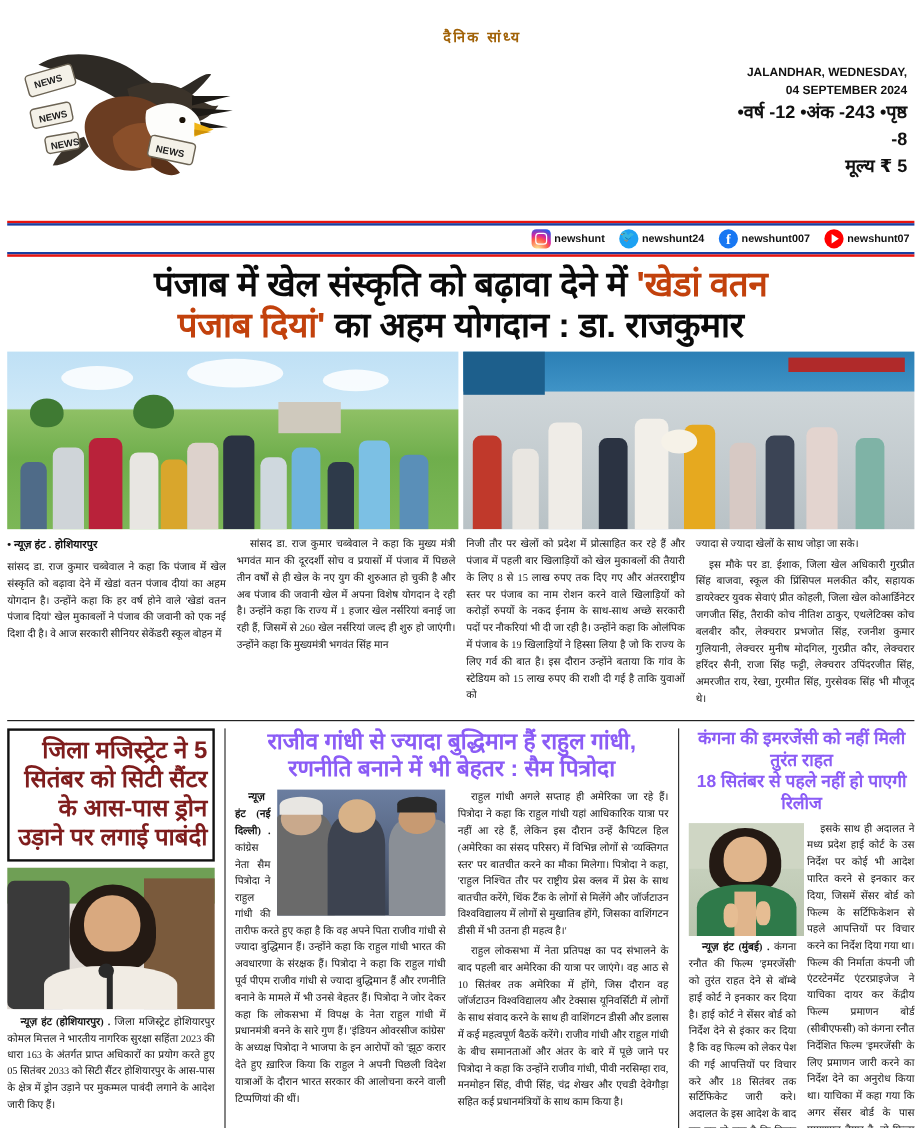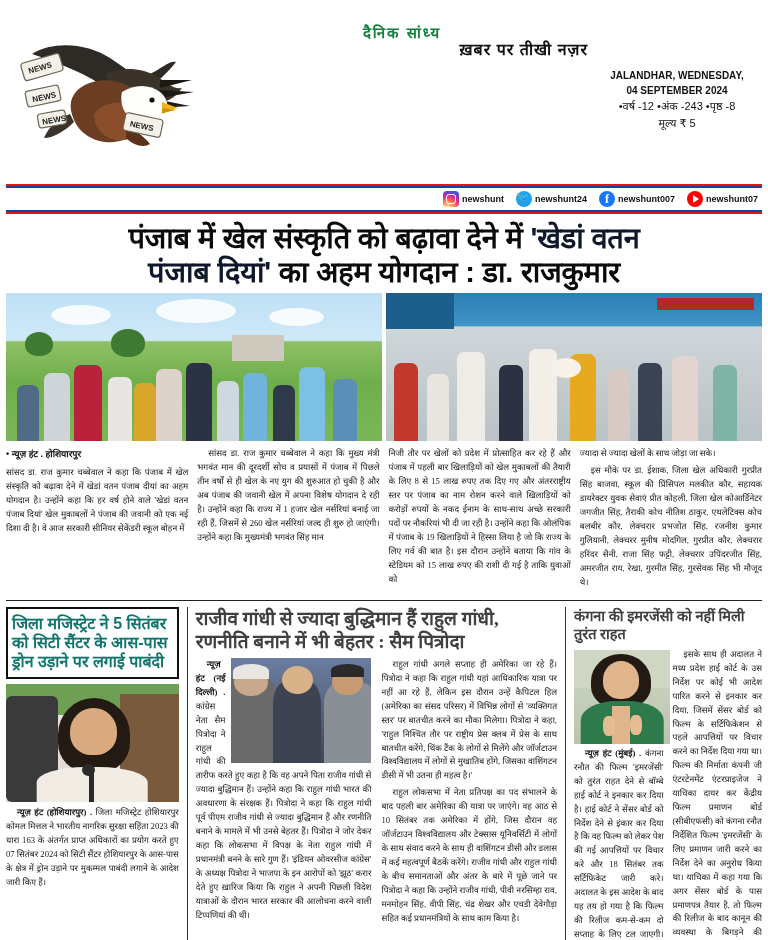--- a/index.html
+++ b/index.html
@@ -12,21 +12,21 @@
     position:relative;
   }
   .page{position:relative;width:768px;height:940px;box-sizing:border-box;padding:0 6px;}
 
   
   .masthead{position:relative;height:182px;}
   .eagle{position:absolute;left:4px;top:18px;width:190px;height:150px;}
   .logo-block{position:absolute;left:196px;top:22px;width:400px;text-align:center;}
   .kicker{
     font-family:"Liberation Sans","DejaVu Sans",sans-serif;
-    font-size:15px;font-weight:bold;letter-spacing:2px;color:#15803d;
+    font-size:12px;font-weight:bold;letter-spacing:2px;color:#a16207;
     margin-bottom:-4px;
   }
   .logo-main{
     font-family:"Liberation Sans","DejaVu Sans",sans-serif;
     font-size:92px;line-height:0.98;font-weight:bold;color:#e8140f;
     letter-spacing:1px;
     -webkit-text-stroke:1px #e8140f;
     white-space:nowrap;
   }
   .tagline{
@@ -35,24 +35,24 @@
     margin-top:-2px;text-align:right;padding-right:14px;
   }
   .right-info{position:absolute;right:6px;top:46px;width:158px;text-align:center;}
   .yellow-box{
     background:#fdd10a;border:1px dashed #6b5500;border-radius:7px;
     padding:5px 4px 4px;font-family:"Liberation Sans","DejaVu Sans",sans-serif;
     font-size:9.5px;line-height:1.45;font-weight:bold;color:#111;
   }
   .yellow-box .url{color:#d40000;font-size:10px;}
   .place-date{
-    margin-top:22px;font-family:"Liberation Sans","DejaVu Sans",sans-serif;
-    font-size:10px;font-weight:bold;line-height:1.5;color:#111;
-  }
-  .issue-line{font-size:11px;font-weight:normal;line-height:1.5;}
+    margin-top:7px;font-family:"Liberation Sans","DejaVu Sans",sans-serif;
+    font-size:10px;font-weight:bold;line-height:1.5;color:#111;text-align:right;
+  }
+  .issue-line{font-size:15px;font-weight:bold;line-height:1.5;}
 
   
   .strip-wrap{position:relative;margin-top:2px;}
   .rule-blue{height:2px;background:#1b3fa0;}
   .rule-red{height:2px;background:#e8140f;}
   .strip{
     display:flex;align-items:center;height:22px;
     font-family:"Liberation Sans","DejaVu Sans",sans-serif;
     font-size:9px;font-weight:bold;color:#111;
   }
@@ -68,21 +68,21 @@
   .ic-yt{background:#ff0000;border-radius:50%;}
   .ic-yt:after{content:"";position:absolute;left:6px;top:4px;border-left:6px solid #fff;border-top:4px solid transparent;border-bottom:4px solid transparent;}
 
   
   .lead-headline{
     text-align:center;margin:7px 0 4px;
     font-family:"Liberation Sans","DejaVu Sans",sans-serif;
     font-weight:bold;font-size:29px;line-height:1.18;color:#0a0a0a;
     letter-spacing:-0.2px;
   }
-  .lead-headline .hl{color:#0f172a;}
+  .lead-headline .hl{color:#c2410c;}
 
   
   .lead-photos{display:flex;gap:4px;height:148px;margin-bottom:6px;}
   .ph{flex:1;position:relative;overflow:hidden;border:0;}
   .ph1{background:
       linear-gradient(to bottom,#bfe0f5 0%,#cfe9f8 32%,#8fc065 33%,#6fae4c 60%,#7cb757 100%);}
   .ph2{background:
       linear-gradient(to bottom,#2b7fb5 0%,#3f93c6 22%,#cfd6d9 23%,#b9c2c6 100%);}
   .ph .crowd{position:absolute;bottom:0;left:0;right:0;height:66%;}
   .fig{position:absolute;bottom:0;border-radius:7px 7px 0 0;}
@@ -105,28 +105,28 @@
   hr.sep{border:0;border-top:1.4px solid #222;margin:7px 0 6px;}
 
   
   .bottom{display:flex;gap:8px;}
   .b-left{width:178px;}
   .b-mid{width:372px;}
   .b-right{width:188px;}
   .vdiv{width:1px;background:#333;}
 
   .boxed-head{
-    border:2.5px solid #111;padding:5px 4px 6px;text-align:left;
-    font-family:"Liberation Sans","DejaVu Sans",sans-serif;
-    font-weight:bold;font-size:16px;line-height:1.2;color:#0f766e;
+    border:2.5px solid #111;padding:5px 4px 6px;text-align:right;
+    font-family:"Liberation Sans","DejaVu Sans",sans-serif;
+    font-weight:bold;font-size:20px;line-height:1.2;color:#7f1d1d;
     margin-bottom:5px;
   }
   .mid-head,.right-head{
-    text-align:left;font-family:Liberation Serif, serif;
-    font-weight:bold;color:#404040;
+    text-align:center;font-family:Liberation Sans, sans-serif;
+    font-weight:bold;color:#8b5cf6;
   }
   .mid-head{font-size:19px;line-height:1.22;margin-bottom:5px;}
   .right-head{font-size:14.5px;line-height:1.25;margin-bottom:5px;}
 
   .photo-small{width:100%;height:118px;position:relative;overflow:hidden;margin-bottom:4px;}
   .portrait{background:linear-gradient(to bottom,#e7e3df 0%,#ded8d2 100%);}
   .mid-photo{width:140px;height:105px;float:right;margin:0 0 4px 6px;position:relative;overflow:hidden;
     background:linear-gradient(to bottom,#6b7ea0 0%,#53617c 55%,#3c4658 100%);}
   .kangana-photo{width:96px;height:94px;float:left;margin:2px 5px 3px 0;position:relative;overflow:hidden;
     background:linear-gradient(to bottom,#cfd8c6 0%,#b9c4ae 100%);}
@@ -171,21 +171,20 @@
           <text x="18" y="52" transform="rotate(-16 32 49)">NEWS</text>
           <text x="22" y="82" transform="rotate(-12 33 78)">NEWS</text>
           <text x="32" y="105" transform="rotate(-10 42 101)">NEWS</text>
           <text x="120" y="111" transform="rotate(12 133 107)">NEWS</text>
         </g>
       </svg>
     </div>
 
     <div class="logo-block">
       <div class="kicker">दैनिक सांध्य</div>
-      <div class="tagline">ख़बर पर तीखी नज़र</div>
     </div>
 
     <div class="right-info">
       <div class="place-date">
         <div>JALANDHAR, WEDNESDAY,</div>
         <div>04 SEPTEMBER 2024</div>
         <div class="issue-line">•वर्ष -12  •अंक -243  •पृष्ठ -8</div>
         <div class="issue-line">मूल्य ₹ 5</div>
       </div>
     </div>
@@ -300,21 +299,21 @@
         <div style="position:absolute;left:0;top:0;width:100%;height:26%;background:#6f9f55;"></div>
         <div style="position:absolute;left:0;top:10%;width:30%;height:90%;background:#3a3a3a;border-radius:6px;"></div>
         <div style="position:absolute;right:0;top:8%;width:34%;height:92%;background:#7a5a3c;"></div>
         <div class="hair" style="left:30%;top:12%;width:42%;height:62%;"></div>
         <div class="head-face" style="left:37%;top:20%;width:27%;height:40%;background:#d9a97f;"></div>
         <div class="shoulders" style="width:64%;height:30%;background:#f1ece4;"></div>
         <div class="mic" style="left:48%;bottom:0;width:5px;height:26%;"></div>
         <div class="mic" style="left:44%;bottom:22%;width:13px;height:12px;border-radius:50%;"></div>
       </div>
       <div class="body">
-        <p class="ind"><b>न्यूज़ हंट (होशियारपुर) .</b> <span>जिला मजिस्ट्रेट होशियारपुर कोमल मित्तल ने भारतीय नागरिक सुरक्षा सहिंता 2023 की धारा 163 के अंतर्गत प्राप्त अधिकारों का प्रयोग करते हुए 07 सितंबर 2024 को सिटी सैंटर होशियारपुर के आस-पास के क्षेत्र में ड्रोन उड़ाने पर मुकम्मल पाबंदी लगाने के आदेश जारी किए हैं।</span></p>
+        <p class="ind"><b>न्यूज़ हंट (होशियारपुर) .</b> <span>जिला मजिस्ट्रेट होशियारपुर कोमल मित्तल ने भारतीय नागरिक सुरक्षा सहिंता 2023 की धारा 163 के अंतर्गत प्राप्त अधिकारों का प्रयोग करते हुए 05 सितंबर 2033 को सिटी सैंटर होशियारपुर के आस-पास के क्षेत्र में ड्रोन उड़ाने पर मुकम्मल पाबंदी लगाने के आदेश जारी किए हैं।</span></p>
       </div>
     </div>
 
     <div class="vdiv"></div>
 
     <div class="b-mid">
       <div class="mid-head">
         <div>राजीव गांधी से ज्यादा बुद्धिमान हैं राहुल गांधी,</div>
         <div>रणनीति बनाने में भी बेहतर : सैम पित्रोदा</div>
       </div>
@@ -335,20 +334,21 @@
           <p class="ind">राहुल लोकसभा में नेता प्रतिपक्ष का पद संभालने के बाद पहली बार अमेरिका की यात्रा पर जाएंगे। वह आठ से 10 सितंबर तक अमेरिका में होंगे, जिस दौरान वह जॉर्जटाउन विश्वविद्यालय और टेक्सास यूनिवर्सिटी में लोगों के साथ संवाद करने के साथ ही वाशिंगटन डीसी और डलास में कई महत्वपूर्ण बैठकें करेंगे। राजीव गांधी और राहुल गांधी के बीच समानताओं और अंतर के बारे में पूछे जाने पर पित्रोदा ने कहा कि उन्होंने राजीव गांधी, पीवी नरसिम्हा राव, मनमोहन सिंह, वीपी सिंह, चंद्र शेखर और एचडी देवेगौड़ा सहित कई प्रधानमंत्रियों के साथ काम किया है।</p>
         </div>
       </div>
     </div>
 
     <div class="vdiv"></div>
 
     <div class="b-right">
       <div class="right-head">
         <div>कंगना की इमरजेंसी को नहीं मिली तुरंत राहत</div>
+        <div>18 सितंबर से पहले नहीं हो पाएगी रिलीज</div>
       </div>
       <div class="two-col">
         <div class="kangana-photo">
           <div style="position:absolute;left:0;top:0;width:100%;height:40%;background:#cfd6c4;"></div>
           <div class="hair" style="left:18%;top:4%;width:62%;height:58%;"></div>
           <div class="head-face" style="left:30%;top:12%;width:38%;height:40%;background:#e0b58c;"></div>
           <div class="shoulders" style="width:86%;height:46%;background:#2f7a4a;"></div>
           <div style="position:absolute;left:40%;bottom:0;width:18%;height:40%;background:#e0b58c;"></div>
           <div style="position:absolute;left:30%;bottom:8%;width:12px;height:20px;background:#e6bd93;border-radius:40%;"></div>
           <div style="position:absolute;left:58%;bottom:10%;width:12px;height:20px;background:#e6bd93;border-radius:40%;"></div>

